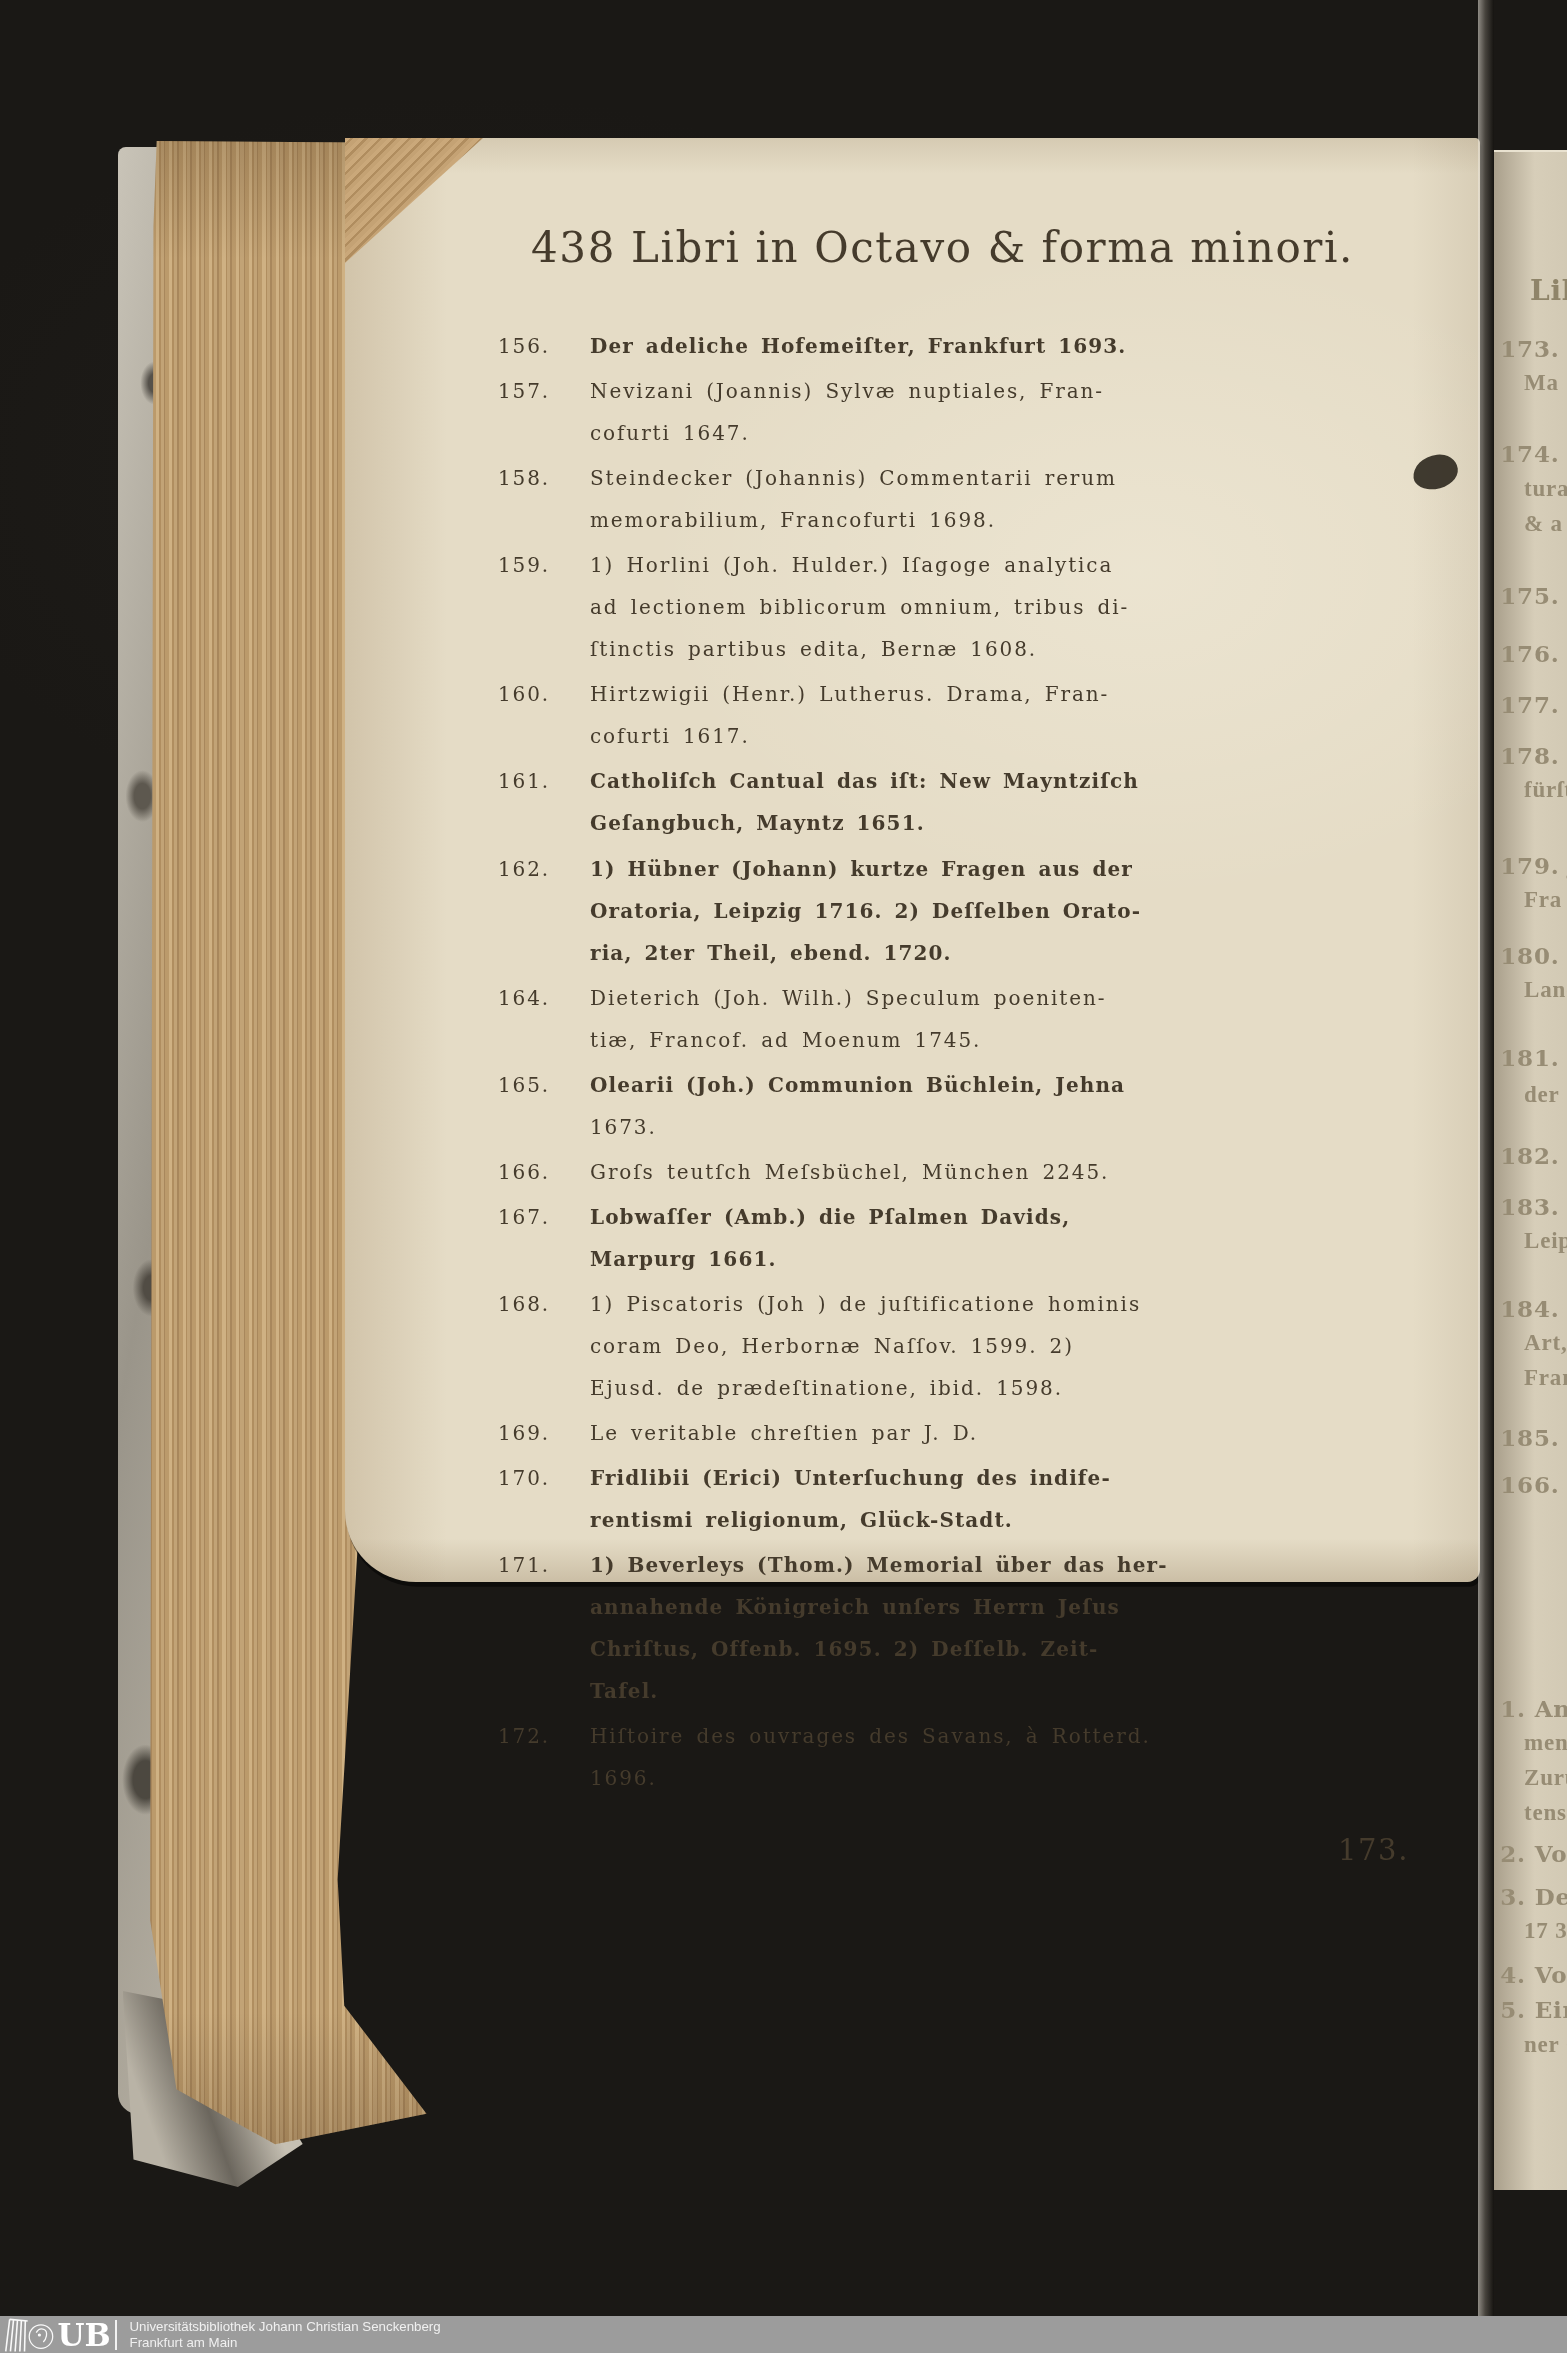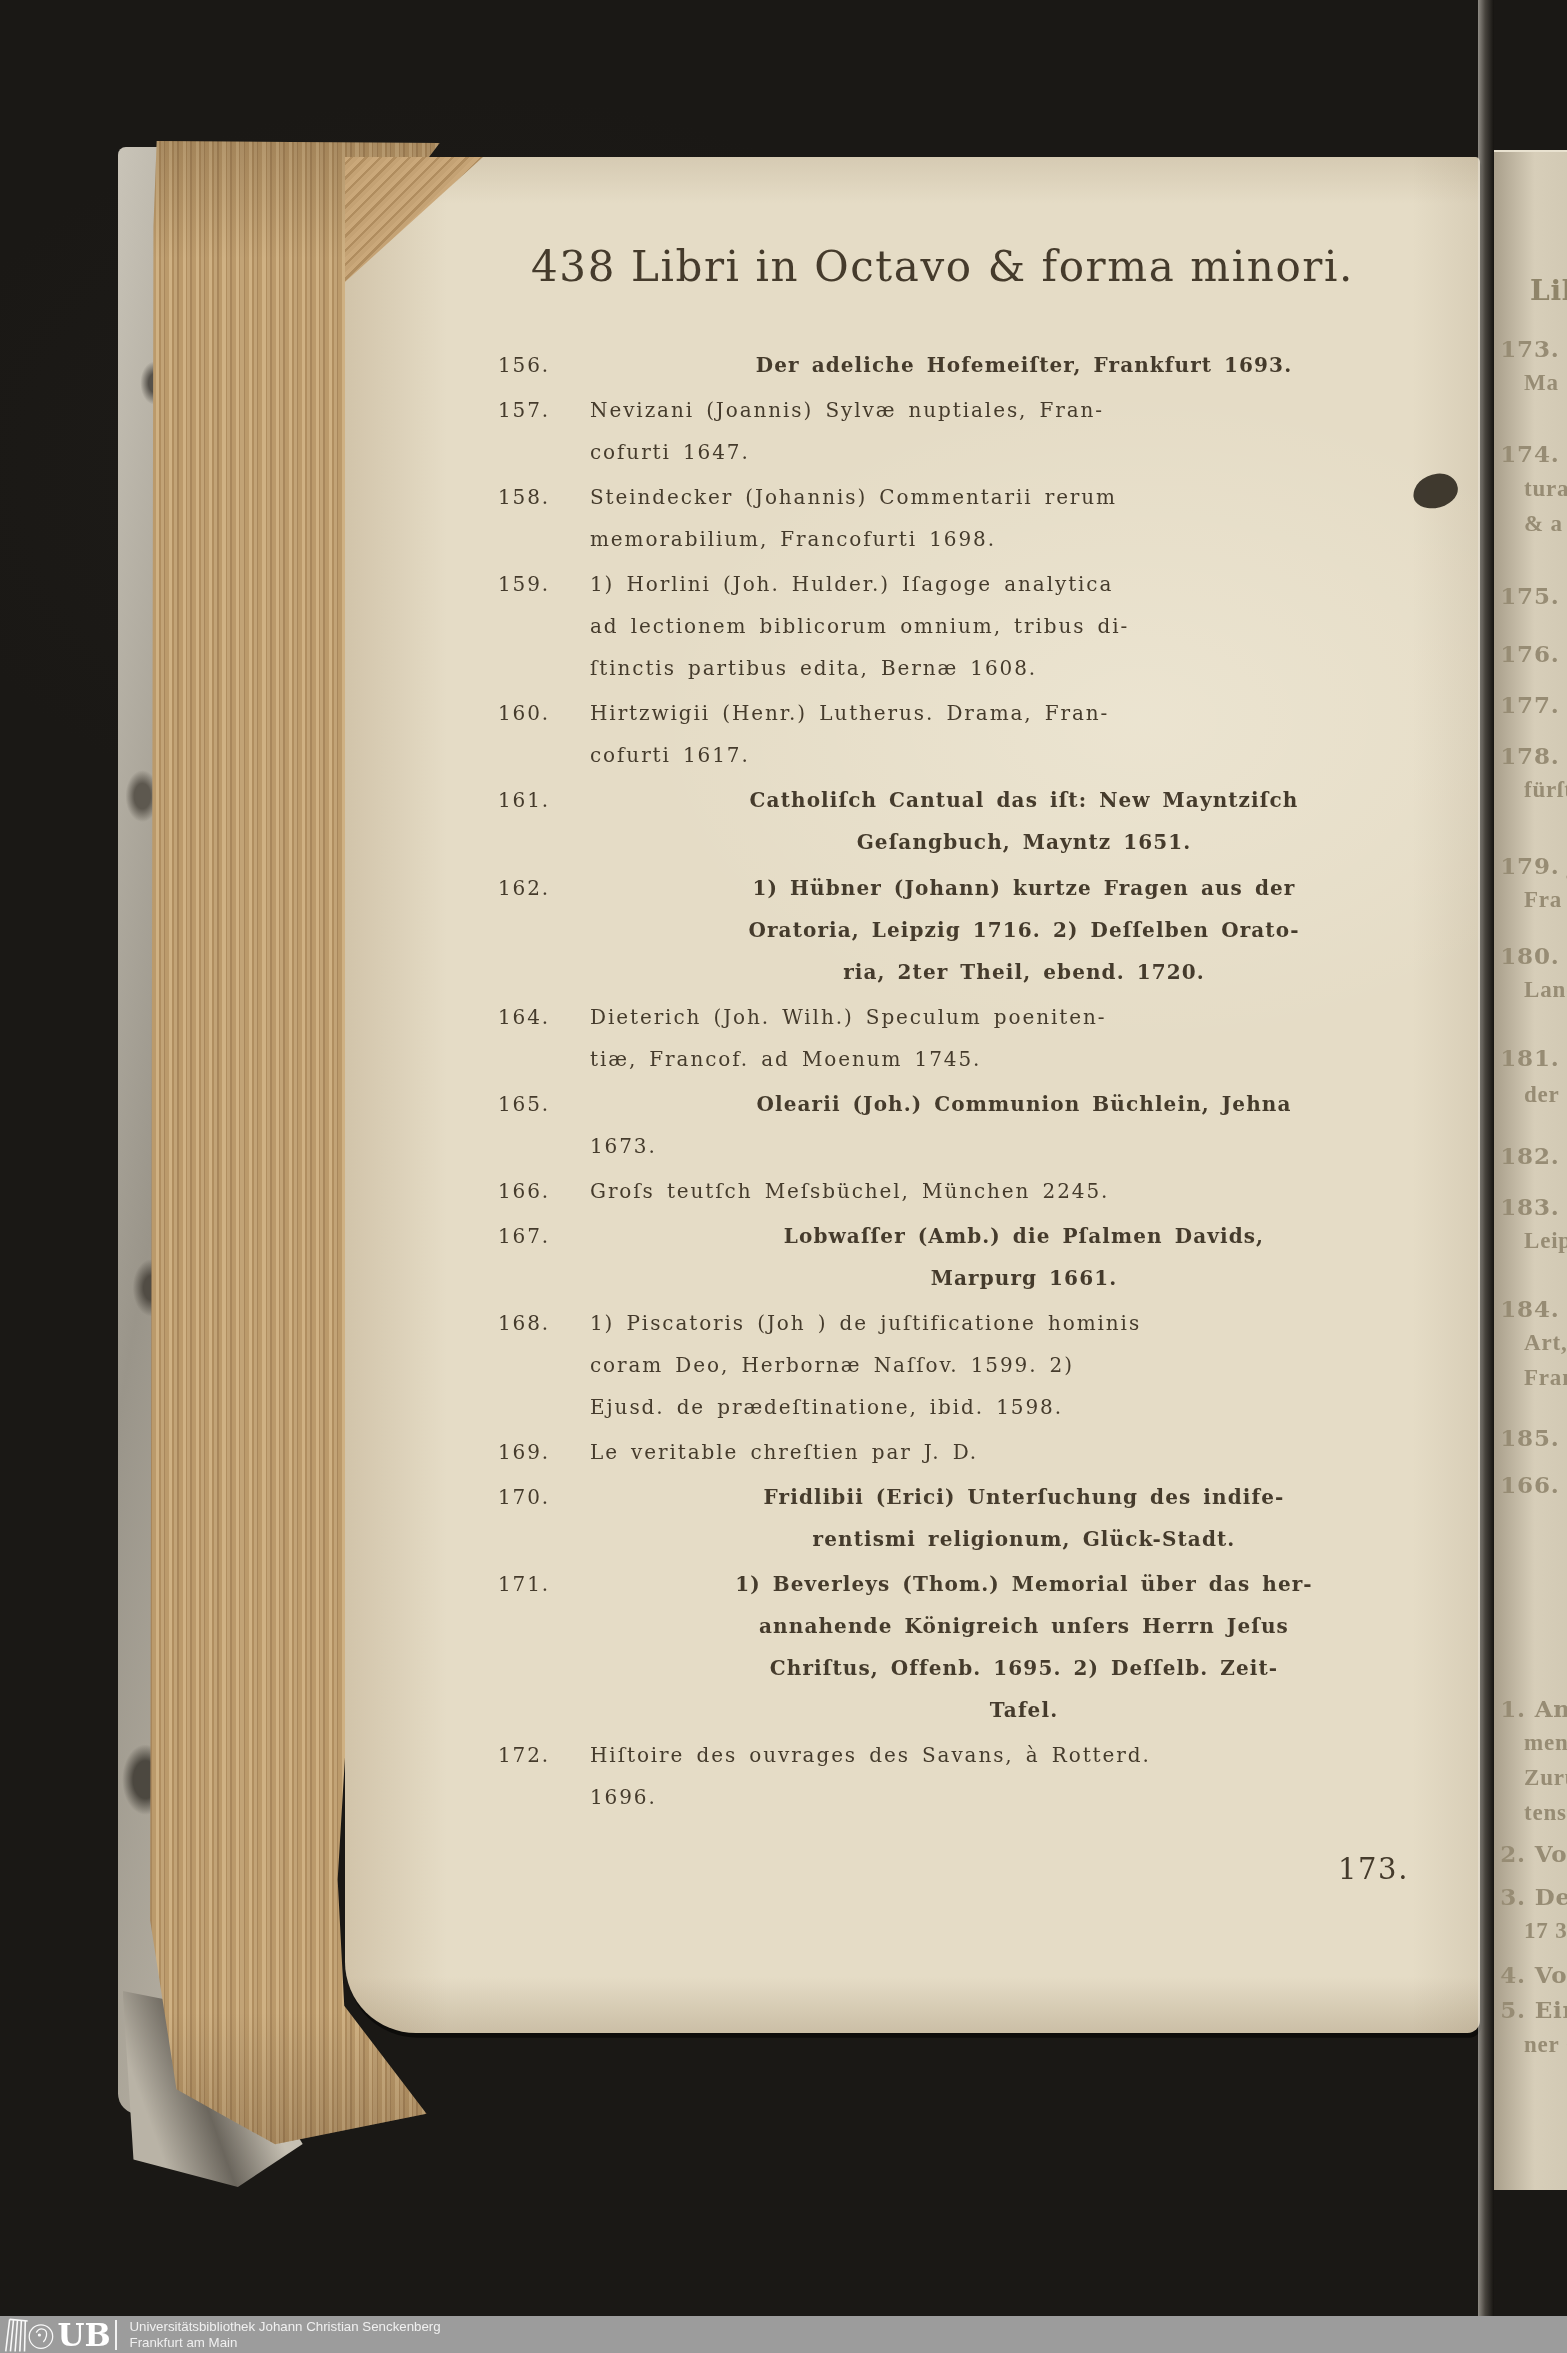--- a/index.html
+++ b/index.html
@@ -20,42 +20,42 @@
      border-radius:7.8px 0 0 20.4px;}
   .marble-bottom{position:absolute;left:4.7px;top:1858px;width:180px;height:196px;
      background:linear-gradient(70deg,#b9b3a6 20%,#6b665d 45%,#c6c0b3 70%);
      clip-path:polygon(0 0,55% 10%,100% 78%,64% 100%,6% 86%);}
   .stack{position:absolute;left:15.7px;top:3.9px;width:329px;height:2038px;
      background:
        linear-gradient(180deg, rgba(90,65,35,.25), rgba(0,0,0,0) 6%, rgba(0,0,0,0) 92%, rgba(80,55,30,.3)),
        repeating-linear-gradient(90deg,#c2a376 0 3.1px,#a8875c 3.1px 4.7px,#bb9a6b 4.7px 8.6px,#cfb183 8.6px 11.8px,#b08e60 11.8px 13.3px);
      clip-path:polygon(7% .2%, 93% .3%, 68% 5.6%, 67% 43%, 70% 64%, 62% 85.5%,
                        64% 91.7%, 89% 97%, 43% 98.5%, 13% 95.8%, 5% 87.5%, 6% 4.4%);}
-  .page{position:absolute;left:227px;top:24px;width:1135px;height:1876px;
+  .page{position:absolute;left:227px;top:5px;width:1135px;height:1444px;
      background:
        radial-gradient(705px 470px at 70% 30%, rgba(255,252,240,.25), transparent 70%),
        linear-gradient(90deg, rgba(140,110,70,.22), rgba(140,110,70,0) 9%),
        linear-gradient(270deg, rgba(120,100,70,.12), rgba(120,100,70,0) 6%),
        linear-gradient(0deg, rgba(110,85,50,.22), rgba(110,85,50,0) 3%),
        linear-gradient(180deg, rgba(120,95,60,.14), rgba(120,95,60,0) 2.5%),
        #e5dcc6;
      border-radius:6.3px 4.7px 12.5px 71px;
      box-shadow:1.6px 4.7px 0 rgba(0,0,0,.5);}
   .page .corner{position:absolute;left:0;top:0;width:138px;height:125px;
      background:repeating-linear-gradient(135deg,#caa87a 0 3.9px,#b08d5f 3.9px 6.3px,#c4a274 6.3px 10.2px);
      clip-path:polygon(0 0,100% 0,0 100%);}
   
   .textblock{position:absolute;left:153px;top:85px;right:22px;color:#453b2c;}
   .pg-header{font-size:42px;letter-spacing:1.6px;white-space:nowrap;
      margin:0 0 53px 33px;font-weight:normal;}
   .entry{position:relative;padding-left:92px;line-height:42px;margin-bottom:3.1px;
      font-size:20px;letter-spacing:1.9px;word-spacing:3.9px;}
   .entry .num{position:absolute;left:0;top:0;}
   .line{white-space:nowrap;}
-  .line.f{font-weight:bold;letter-spacing:1.1px;text-align:center;}
+  .line.f{font-weight:bold;letter-spacing:1.1px;}
   .catchword{margin-top:34px;padding-right:49px;text-align:right;
      font-size:29px;letter-spacing:1.6px;}
   .blot{position:absolute;left:1068px;top:317px;width:45px;height:34px;
      background:#312b22;border-radius:58% 42% 55% 45%/60% 48% 52% 40%;
      transform:rotate(-7deg);opacity:.92;}
   
   .glass{position:absolute;left:1478px;top:0;width:15.7px;height:2316px;
      background:linear-gradient(90deg, rgba(240,235,224,.55), rgba(190,182,166,.28) 45%, rgba(15,13,10,.45));}
   .sliver{position:absolute;left:1494px;top:150px;width:74px;height:2038px;overflow:hidden;
      background:linear-gradient(90deg,#a99f8b,#d7ceb9 55%,#d2c9b4);

